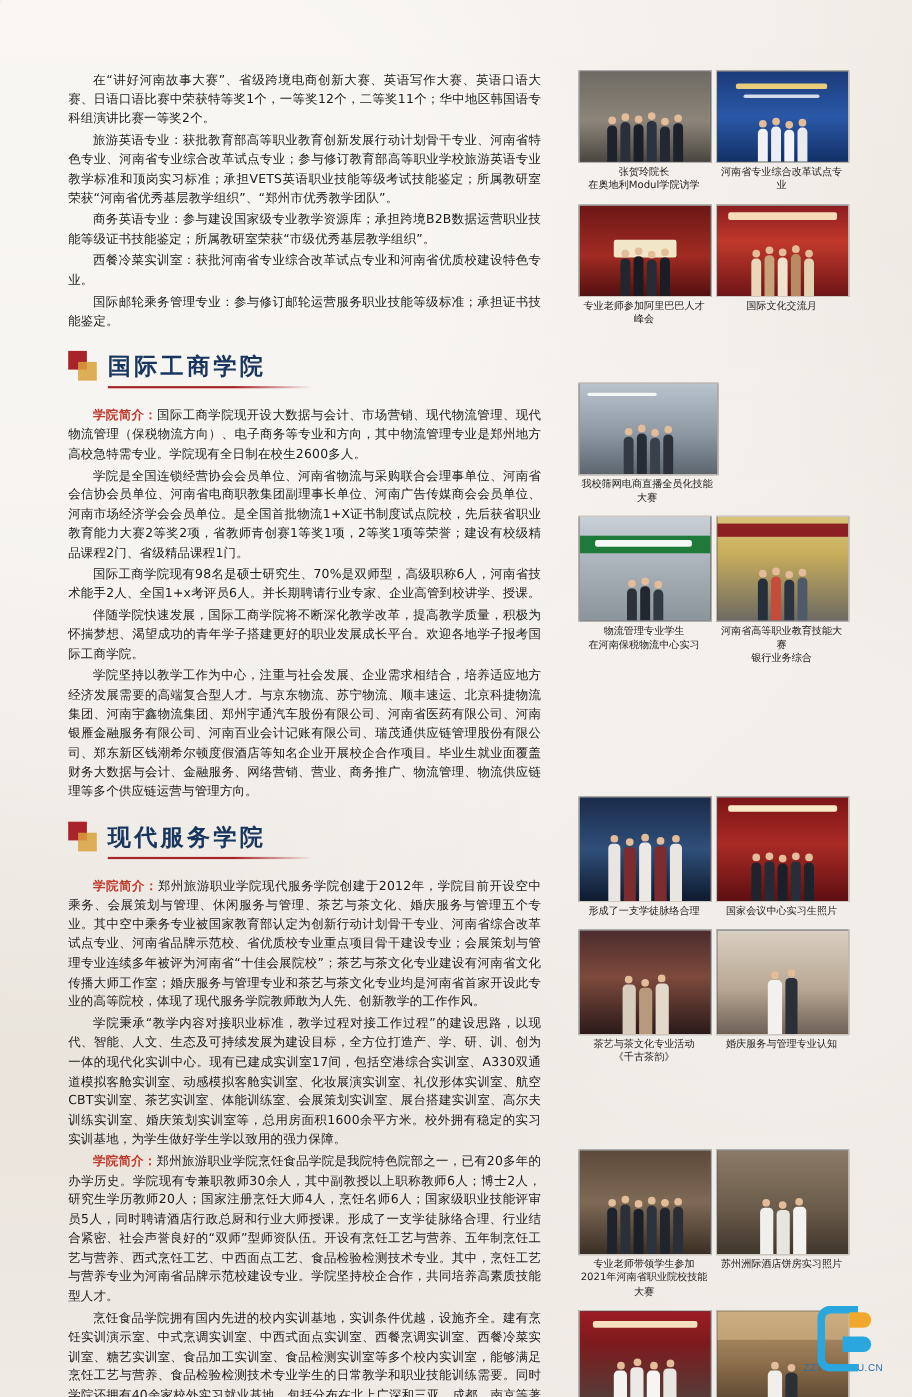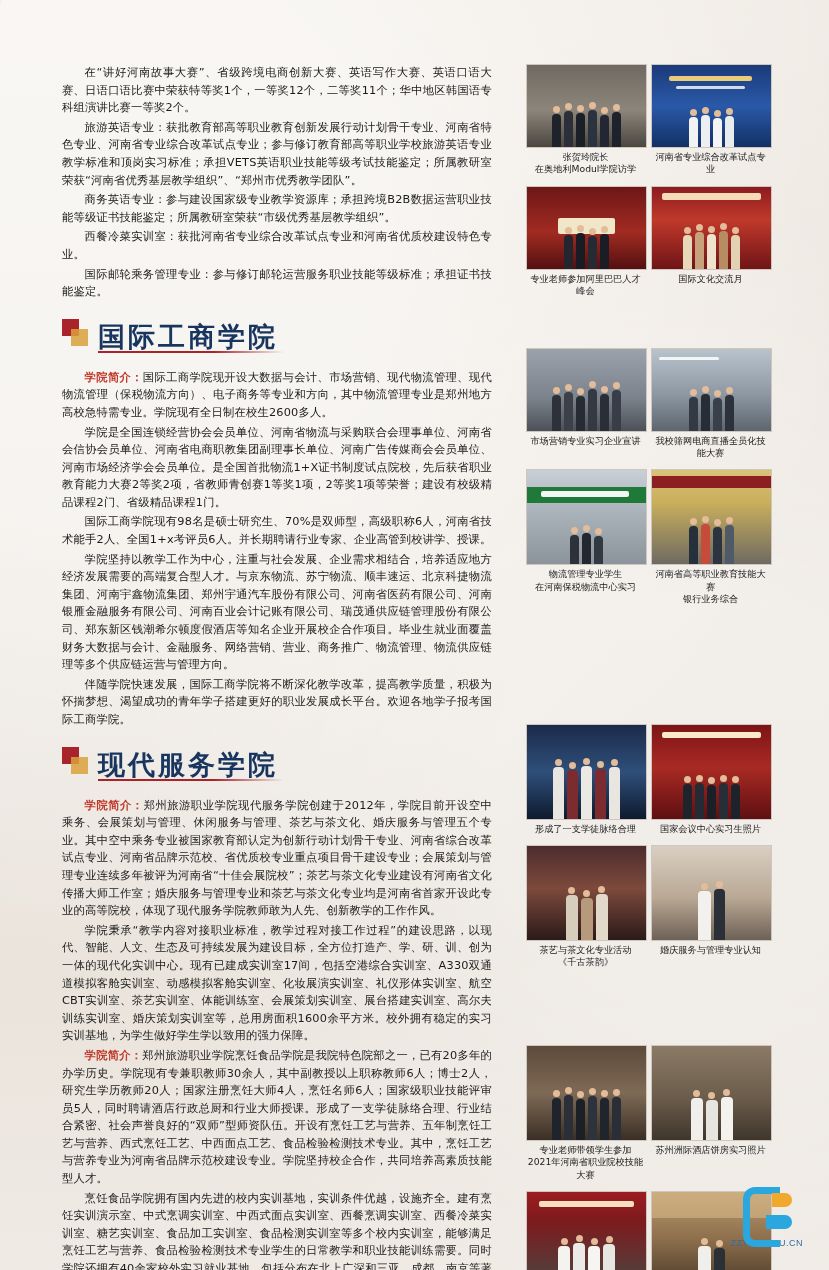--- a/index.html
+++ b/index.html
@@ -44,21 +44,21 @@
     position:relative;
     margin:16px 0 10px 0;
     height:42px;
   }
   .sec-head .sq{
     position:absolute;left:0;top:2px;width:17px;height:17px;background:#a8242a;
   }
   .sec-head .sq.b{left:9px;top:12px;background:#d9a13c;opacity:.85;}
   .sec-head .title{
     position:absolute;left:36px;top:2px;
-    font-size:27px;font-weight:bold;color:#18355f;letter-spacing:3px;
+    font-size:21px;font-weight:bold;color:#18355f;letter-spacing:3px;
     font-family:"DejaVu Sans", sans-serif;
   }
   .sec-head .rule{
     position:absolute;left:36px;top:34px;width:186px;height:2px;
     background:linear-gradient(90deg,#a8242a 0 62%, rgba(168,36,42,0) 100%);
   }
 
   
   .photo-row{display:flex;gap:6px;margin-bottom:10px;padding-left:14px;}
   .photo{width:124.5px;}
@@ -110,22 +110,22 @@
     <div class="sec-head">
       <span class="sq"></span>
       <span class="sq b"></span>
       <span class="title">国际工商学院</span>
       <span class="rule"></span>
     </div>
 
     <p class="body"><span class="lead">学院简介：</span><span>国际工商学院现开设大数据与会计、市场营销、现代物流管理、现代物流管理（保税物流方向）、电子商务等专业和方向，其中物流管理专业是郑州地方高校急特需专业。学院现有全日制在校生2600多人。</span></p>
     <p class="body">学院是全国连锁经营协会会员单位、河南省物流与采购联合会理事单位、河南省会信协会员单位、河南省电商职教集团副理事长单位、河南广告传媒商会会员单位、河南市场经济学会会员单位。是全国首批物流1+X证书制度试点院校，先后获省职业教育能力大赛2等奖2项，省教师青创赛1等奖1项，2等奖1项等荣誉；建设有校级精品课程2门、省级精品课程1门。</p>
     <p class="body">国际工商学院现有98名是硕士研究生、70%是双师型，高级职称6人，河南省技术能手2人、全国1+x考评员6人。并长期聘请行业专家、企业高管到校讲学、授课。</p>
+    <p class="body">伴随学院快速发展，国际工商学院将不断深化教学改革，提高教学质量，积极为怀揣梦想、渴望成功的青年学子搭建更好的职业发展成长平台。欢迎各地学子报考国际工商学院。</p>
     <p class="body">学院坚持以教学工作为中心，注重与社会发展、企业需求相结合，培养适应地方经济发展需要的高端复合型人才。与京东物流、苏宁物流、顺丰速运、北京科捷物流集团、河南宇鑫物流集团、郑州宇通汽车股份有限公司、河南省医药有限公司、河南银雁金融服务有限公司、河南百业会计记账有限公司、瑞茂通供应链管理股份有限公司、郑东新区钱潮希尔顿度假酒店等知名企业开展校企合作项目。毕业生就业面覆盖财务大数据与会计、金融服务、网络营销、营业、商务推广、物流管理、物流供应链理等多个供应链运营与管理方向。</p>
-    <p class="body">伴随学院快速发展，国际工商学院将不断深化教学改革，提高教学质量，积极为怀揣梦想、渴望成功的青年学子搭建更好的职业发展成长平台。欢迎各地学子报考国际工商学院。</p>
 
     <div class="sec-head">
       <span class="sq"></span>
       <span class="sq b"></span>
       <span class="title">现代服务学院</span>
       <span class="rule"></span>
     </div>
 
     <p class="body"><span class="lead">学院简介：</span><span>郑州旅游职业学院现代服务学院创建于2012年，学院目前开设空中乘务、会展策划与管理、休闲服务与管理、茶艺与茶文化、婚庆服务与管理五个专业。其中空中乘务专业被国家教育部认定为创新行动计划骨干专业、河南省综合改革试点专业、河南省品牌示范校、省优质校专业重点项目骨干建设专业；会展策划与管理专业连续多年被评为河南省“十佳会展院校”；茶艺与茶文化专业建设有河南省文化传播大师工作室；婚庆服务与管理专业和茶艺与茶文化专业均是河南省首家开设此专业的高等院校，体现了现代服务学院教师敢为人先、创新教学的工作作风。</span></p>
     <p class="body">学院秉承“教学内容对接职业标准，教学过程对接工作过程”的建设思路，以现代、智能、人文、生态及可持续发展为建设目标，全方位打造产、学、研、训、创为一体的现代化实训中心。现有已建成实训室17间，包括空港综合实训室、A330双通道模拟客舱实训室、动感模拟客舱实训室、化妆展演实训室、礼仪形体实训室、航空CBT实训室、茶艺实训室、体能训练室、会展策划实训室、展台搭建实训室、高尔夫训练实训室、婚庆策划实训室等，总用房面积1600余平方米。校外拥有稳定的实习实训基地，为学生做好学生学以致用的强力保障。</p>
@@ -239,47 +239,20 @@
             </div>
           </div>
         </div>
         <div class="cap" style="white-space:pre-line">国际文化交流月</div>
       </div>
     </div>
 
     <div class="spacer" style="height:40px"></div>
 
     <div class="photo-row">
-      <div class="photo">
-        <div class="frame">
-          <div class="ph" style="background:linear-gradient(180deg,#9aa2ab 0%,#7b828b 60%,#4c5158 100%)">
-            <div class="figs" style="height:72%">
-              <div class="fig" style="height:60%;background:#2d3139">
-                  <i></i>
-                </div>
-              <div class="fig" style="height:66%;background:#3b4049">
-                  <i></i>
-                </div>
-              <div class="fig" style="height:58%;background:#272b33">
-                  <i></i>
-                </div>
-              <div class="fig" style="height:70%;background:#343943">
-                  <i></i>
-                </div>
-              <div class="fig" style="height:62%;background:#2a2e36">
-                  <i></i>
-                </div>
-              <div class="fig" style="height:68%;background:#383d47">
-                  <i></i>
-                </div>
-            </div>
-          </div>
-        </div>
-        <div class="cap" style="white-space:pre-line">市场营销专业实习企业宣讲</div>
-      </div>
 
       <div class="photo">
         <div class="frame">
           <div class="ph" style="background:linear-gradient(180deg,#b9c3cc 0%,#8d98a3 55%,#5d666f 100%)">
             <div class="txtline" style="left:6%;top:10%;width:50%;background:rgba(255,255,255,.85)"></div>
             <div class="figs" style="height:64%">
               <div class="fig" style="height:64%;background:#343a44">
                   <i></i>
                 </div>
               <div class="fig" style="height:70%;background:#272c35">

